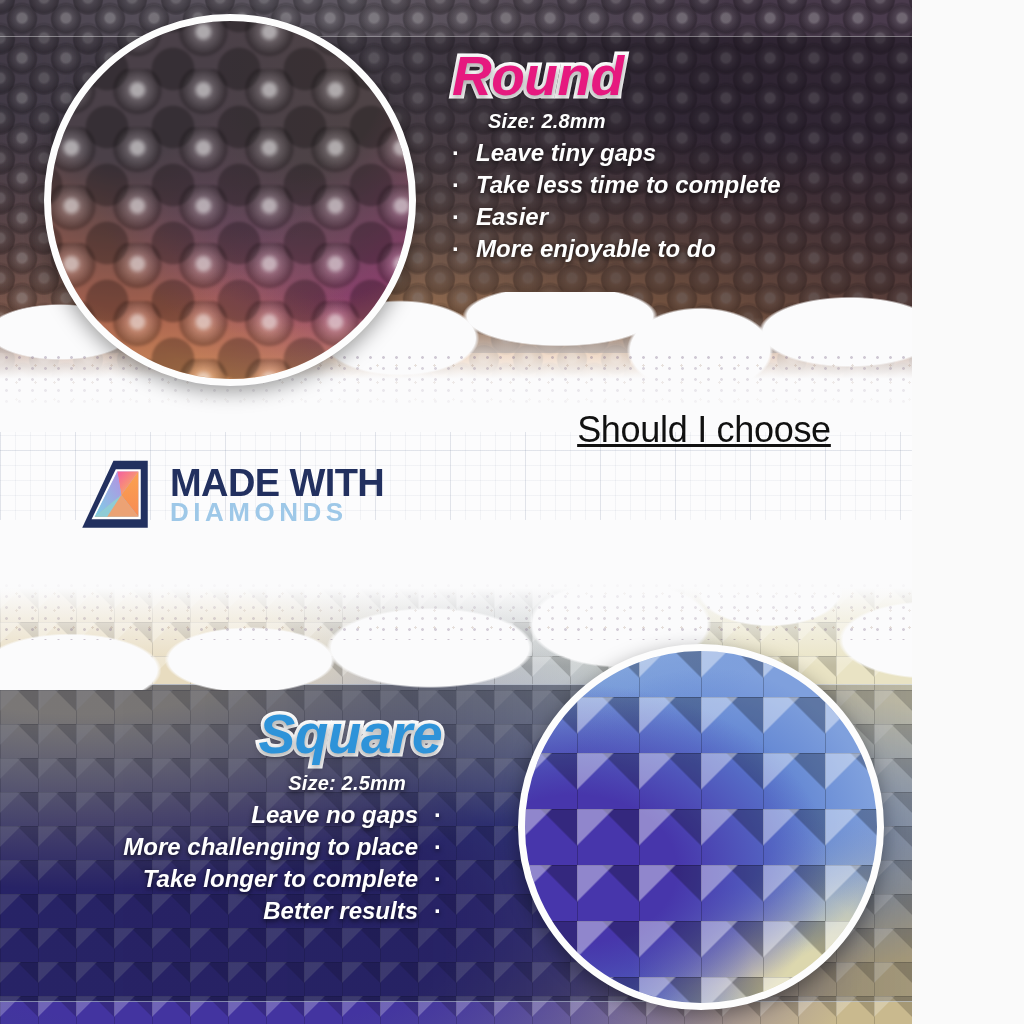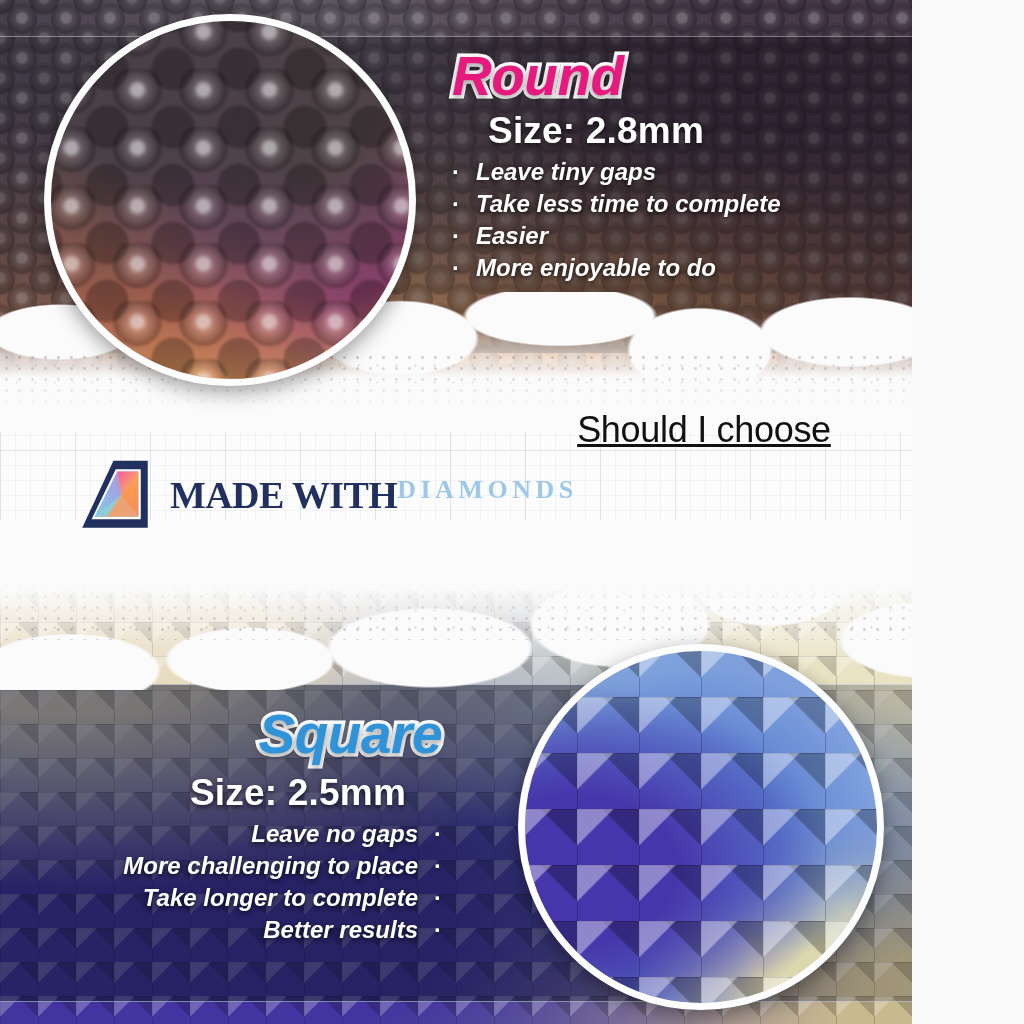--- a/index.html
+++ b/index.html
@@ -187,21 +187,21 @@
   .head{
     font-style:italic;font-weight:bold;font-size:55px;line-height:1.02;
     letter-spacing:-.5px;margin:0 0 6px 0;
     -webkit-text-stroke:7px #ffffff;paint-order:stroke fill;
     text-shadow:0 3px 7px rgba(0,0,0,.40);
   }
   .head.round{color:#e6197f;}
   .head.square{color:#2e93d9;margin-bottom:10px;}
 
   .size-line{
-    font-weight:bold;font-size:37px;color:#fff;
+    font-style:italic;font-weight:bold;font-size:20px;color:#fff;
     margin:6px 0 4px 0;text-shadow:0 2px 5px rgba(0,0,0,.70);
     letter-spacing:.2px;
   }
   .round-block .size-line{padding-left:36px;}
   .sq-block .size-line{padding-right:36px;}
 
   ul.blist{list-style:none;margin:0;padding:0;}
   ul.blist li{
     font-style:italic;font-weight:bold;font-size:24px;color:#fff;
     line-height:1.33;text-shadow:0 2px 5px rgba(0,0,0,.70);
@@ -224,21 +224,21 @@
     font-size:36px;line-height:1.22;font-weight:400;letter-spacing:-.3px;text-decoration:underline;
   }
   .headline .l2{display:block;margin-top:4px;}
   .sq-word{color:#2e93d9;}
   .rd-word{color:#e6197f;}
 
   .logo{
     position:absolute;left:76px;top:52px;display:flex;align-items:center;gap:16px;
   }
   .logo-mark{width:78px;height:78px;flex:0 0 auto;}
-  .logo-text{display:flex;flex-direction:row;line-height:.92;font-family:Liberation Serif, serif;}
+  .logo-text{display:flex;flex-direction:column;line-height:.92;}
   .logo-l1{
     font-size:38px;font-weight:bold;color:#22305f;letter-spacing:-.6px;
   }
   .logo-l2{
     font-size:26px;font-weight:bold;color:#9ec8e8;letter-spacing:4.5px;
   }
 </style>
 </head>
 <body>
 

